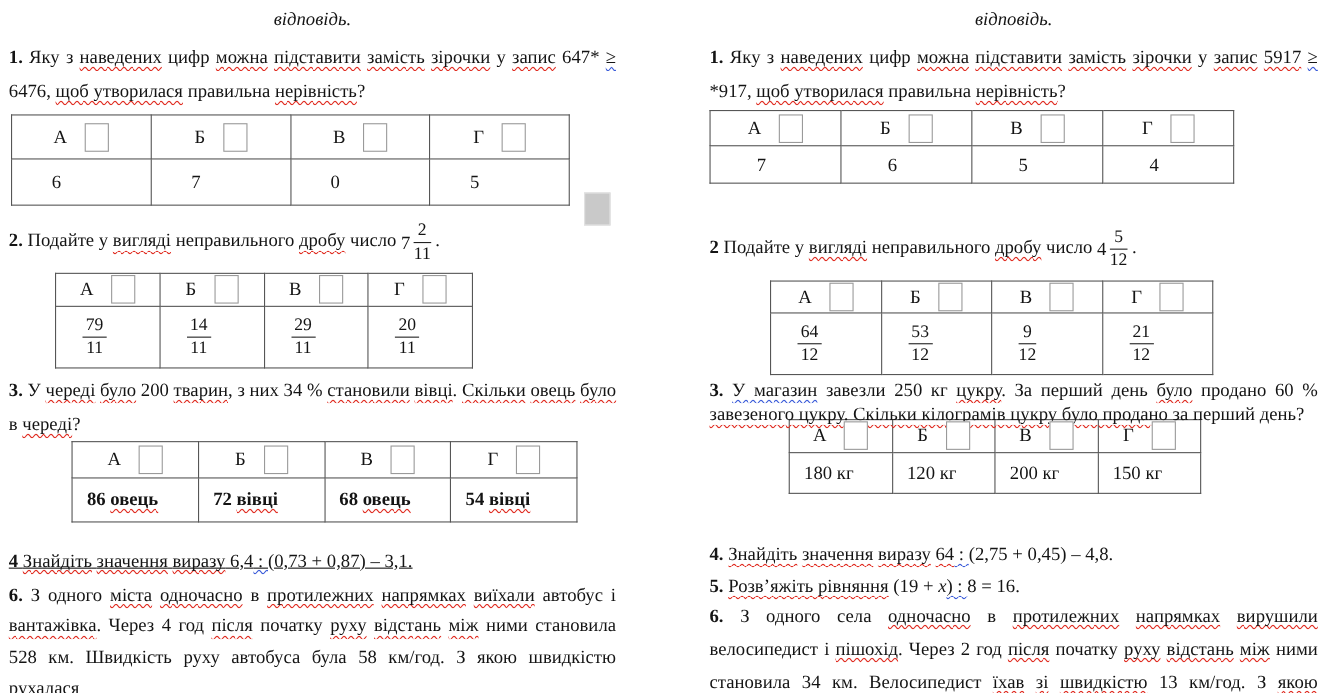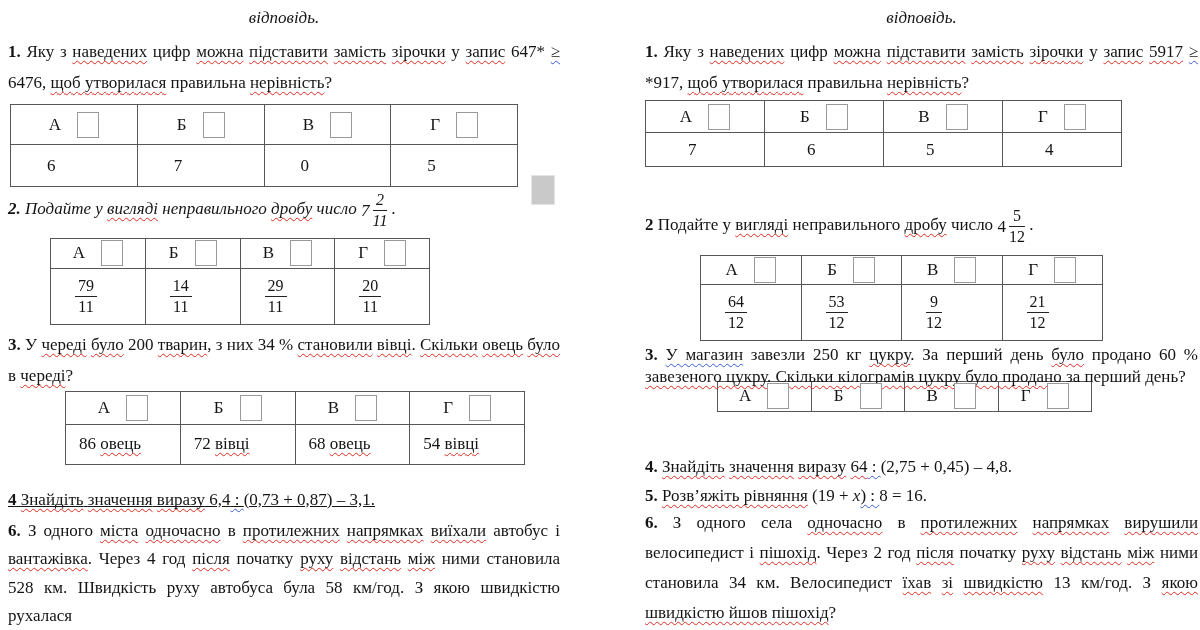--- a/index.html
+++ b/index.html
@@ -31,21 +31,21 @@
   td.hcell{text-align:center;vertical-align:middle;}
   .cb{
     display:inline-block;width:20px;height:24px;border:1px solid #9a9a9a;
     vertical-align:middle;margin-left:16px;background:#fff;
   }
   .cb-letter{display:inline-block;vertical-align:middle;}
   td.acell{vertical-align:middle;text-align:left;}
   
   .lt1{width:508px;margin:6px 0 0 2px;}  .lt1 tr.hrow{height:40px;} .lt1 tr.arow{height:42px;} .lt1 td.acell{padding-left:36px;}
   .lt2{width:380px;margin:5px 0 0 42px;} .lt2 tr.hrow{height:30px;} .lt2 tr.arow{height:56px;} .lt2 td.acell{padding-left:24px;}
-  .lt3{width:460px;margin:0 0 0 57px;}   .lt3 tr.hrow{height:33px;} .lt3 tr.arow{height:40px;} .lt3 td.acell{padding-left:13px;}
+  .lt3{width:460px;margin:0 0 0 57px;}   .lt3 tr.hrow{height:33px;} .lt3 tr.arow{height:40px;font-weight:bold;} .lt3 td.acell{padding-left:13px;}
   .rt1{width:477px;margin:2px 0 0 0;}    .rt1 tr.hrow{height:32px;} .rt1 tr.arow{height:34px;} .rt1 td.acell{padding-left:42px;}
   .rt2{width:403px;margin:6px 0 0 55px;} .rt2 tr.hrow{height:28px;} .rt2 tr.arow{height:56px;} .rt2 td.acell{padding-left:24px;}
   .rt3{width:375px;margin:-8px 0 0 72px;}.rt3 tr.hrow{height:30px;} .rt3 tr.arow{height:37px;} .rt3 td.acell{padding-left:13px;}
   
   .fracwrap{display:inline-block;vertical-align:middle;white-space:nowrap;}
   .fw{display:inline-block;vertical-align:middle;margin-right:3px;}
   .frac{display:inline-block;vertical-align:middle;text-align:center;line-height:1.12;font-size:16px;}
   .frac .fn{display:block;border-bottom:1px solid #222;padding:0 3px 1px 3px;}
   .frac .fd{display:block;padding-top:1px;}
   #graybox{
@@ -68,21 +68,21 @@
           <td class="hcell"><span class="cb-letter">Г</span><span class="cb"></span></td>
         </tr>
         <tr class="arow">
           <td class="acell"><span>6</span></td>
           <td class="acell"><span>7</span></td>
           <td class="acell"><span>0</span></td>
           <td class="acell"><span>5</span></td>
         </tr>
       </tbody>
     </table>
-  <p style="line-height:44px;font-style:italic;"><span class="b">2. </span><span>Подайте у </span><span class="ur">вигляді</span><span> неправильного </span><span class="ur">дробу</span><span> число </span><span class="fracwrap"><span class="fw">7</span><span class="frac"><span class="fn">2</span><span class="fd">11</span></span></span><span> .</span></p>
+  <p style="margin-top:10px;line-height:44px;"><span class="b">2. </span><span>Подайте у </span><span class="ur">вигляді</span><span> неправильного </span><span class="ur">дробу</span><span> число </span><span class="fracwrap"><span class="fw">7</span><span class="frac"><span class="fn">2</span><span class="fd">11</span></span></span><span> .</span></p>
   <table class="anstab lt2">
       <tbody>
         <tr class="hrow">
           <td class="hcell"><span class="cb-letter">А</span><span class="cb"></span></td>
           <td class="hcell"><span class="cb-letter">Б</span><span class="cb"></span></td>
           <td class="hcell"><span class="cb-letter">В</span><span class="cb"></span></td>
           <td class="hcell"><span class="cb-letter">Г</span><span class="cb"></span></td>
         </tr>
         <tr class="arow">
           <td class="acell"><span class="fracwrap"><span class="frac"><span class="fn">79</span><span class="fd">11</span></span></span></td>
@@ -151,20 +151,26 @@
     </table>
   <p style="margin-top:3px;line-height:22.5px;"><span class="b">3. </span><span class="ub">У магазин</span><span> завезли 250 кг </span><span class="ur">цукру</span><span>. За перший день </span><span class="ur">було</span><span> продано 60 % </span><span class="ur">завезеного цукру</span><span>. </span><span class="ur">Скільки кілограмів цукру було продано</span><span> за перший день?</span></p>
   <table class="anstab rt3">
       <tbody>
         <tr class="hrow">
           <td class="hcell"><span class="cb-letter">А</span><span class="cb"></span></td>
           <td class="hcell"><span class="cb-letter">Б</span><span class="cb"></span></td>
           <td class="hcell"><span class="cb-letter">В</span><span class="cb"></span></td>
           <td class="hcell"><span class="cb-letter">Г</span><span class="cb"></span></td>
         </tr>
+        <tr class="arow">
+          <td class="acell"><span>180 кг</span></td>
+          <td class="acell"><span>120 кг</span></td>
+          <td class="acell"><span>200 кг</span></td>
+          <td class="acell"><span>150 кг</span></td>
+        </tr>
       </tbody>
     </table>
   <p style="margin-top:44px;line-height:22px;"><span class="b">4. </span><span class="ur">Знайдіть</span><span> </span><span class="ur">значення</span><span> </span><span class="ur">виразу</span><span> </span><span class="ur">64</span><span class="ub"> : </span><span>(2,75 + 0,45) – 4,8.</span></p>
   <p style="margin-top:7px;line-height:22px;"><span class="b">5. </span><span class="ur">Розв’яжіть рівняння</span><span> (19 + </span><span class="i">x</span><span class="ub">) : </span><span>8 = 16.</span></p>
   <p style="margin-top:1px;line-height:30px;"><span class="b"> 6. </span><span>З одного села </span><span class="ur">одночасно</span><span> в </span><span class="ur">протилежних</span><span> </span><span class="ur">напрямках</span><span> </span><span class="ur">вирушили</span><span> велосипедист і </span><span class="ur">пішохід</span><span>. Через 2 год </span><span class="ur">після</span><span> початку </span><span class="ur">руху</span><span> </span><span class="ur">відстань</span><span> </span><span class="ur">між</span><span> ними становила 34 км. Велосипедист </span><span class="ur">їхав</span><span> </span><span class="ur">зі</span><span> </span><span class="ur">швидкістю</span><span> 13 км/год. З </span><span class="ur">якою</span><span> </span><span class="ur">швидкістю йшов пішохід</span><span>?</span></p>
 </div>
 
 <div id="graybox"></div>
 
 </body></html>

